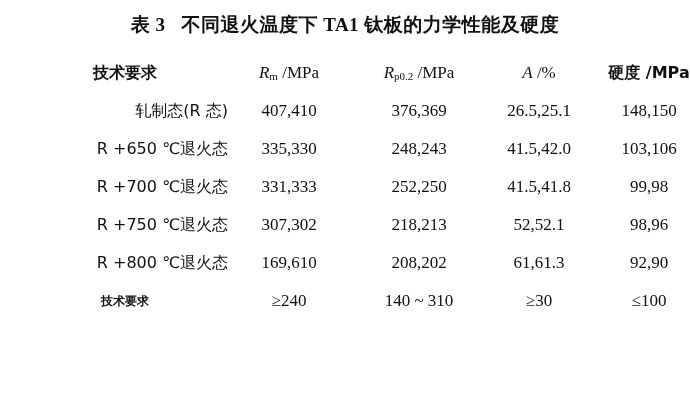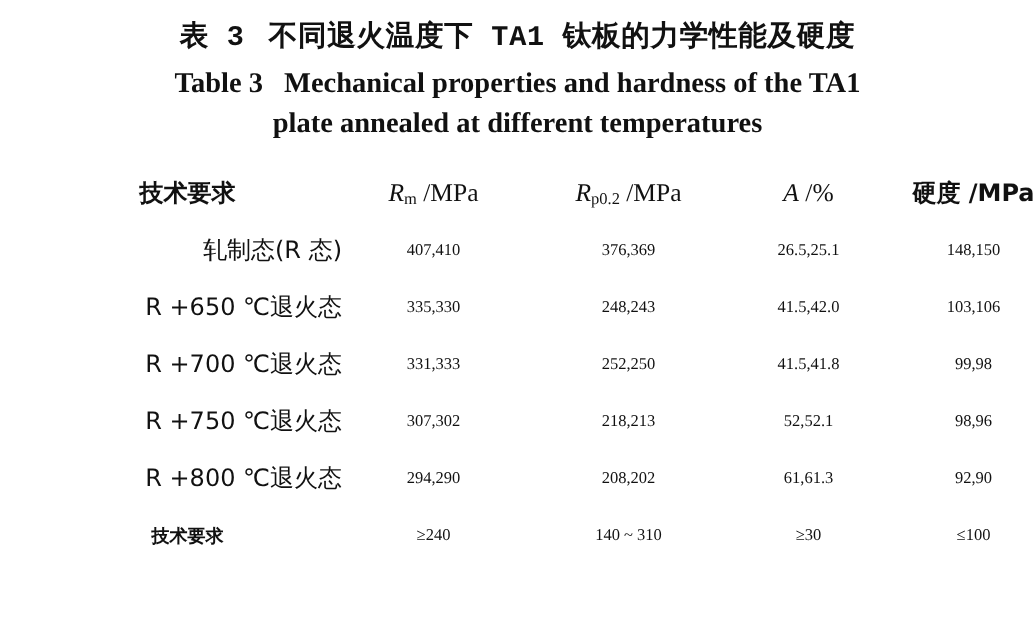--- a/index.html
+++ b/index.html
@@ -19,21 +19,21 @@
     height: 416px;
     position: relative;
     box-sizing: border-box;
     padding: 0 22px;
   }
   .caption {
     text-align: center;
     padding-top: 10px;
   }
   .caption-cn {
-    font-family: Liberation Mono, monospace;
+    font-family: Liberation Serif, serif;
     font-weight: bold;
     font-size: 19px;
     letter-spacing: 0.5px;
     line-height: 30px;
     white-space: nowrap;
   }
   .caption-cn .sp {
     display: inline-block;
     width: 16px;
   }
@@ -80,21 +80,21 @@
     font-family: "Liberation Serif", "DejaVu Serif", serif;
     font-size: 17px;
   }
   thead th.cnhead {
     font-family: "DejaVu Sans", "Liberation Sans", sans-serif;
     font-size: 16px;
     font-weight: bold;
   }
   tbody td {
     height: 38px;
-    font-size: 11px;
+    font-size: 17px;
   }
   tbody td.label {
     font-family: "DejaVu Sans", "Liberation Sans", sans-serif;
     font-size: 16px;
     text-align: right;
   }
   tbody td.labelstrong {
     font-family: "DejaVu Sans", "Liberation Sans", sans-serif;
     font-size: 12px;
     font-weight: bold;
@@ -115,24 +115,20 @@
 </style>
 </head>
 <body>
 
 <div class="page">
 
   <div class="caption">
     <div class="caption-cn">
       <span>表 3</span><span class="sp"></span><span>不同退火温度下 TA1 钛板的力学性能及硬度</span>
     </div>
-    <div class="caption-en">
-      <span>Table 3</span><span class="sp"></span><span>Mechanical properties and hardness of the TA1</span>
-    </div>
-    <div class="caption-en-line2">plate annealed at different temperatures</div>
   </div>
 
   <table class="data">
     <colgroup>
       <col class="col1">
         <col class="col2">
         <col class="col3">
         <col class="col4">
         <col class="col5">
     </colgroup>
@@ -169,21 +165,21 @@
       </tr>
       <tr>
         <td class="label">R +750 ℃退火态</td>
         <td>307,302</td>
         <td>218,213</td>
         <td>52,52.1</td>
         <td>98,96</td>
       </tr>
       <tr>
         <td class="label">R +800 ℃退火态</td>
-        <td>294,290</td>
+        <td>169,610</td>
         <td>208,202</td>
         <td>61,61.3</td>
         <td>92,90</td>
       </tr>
       <tr class="rule-mid">
         <td class="labelstrong">技术要求</td>
         <td>≥240</td>
         <td>140 ~ 310</td>
         <td>≥30</td>
         <td>≤100</td>

